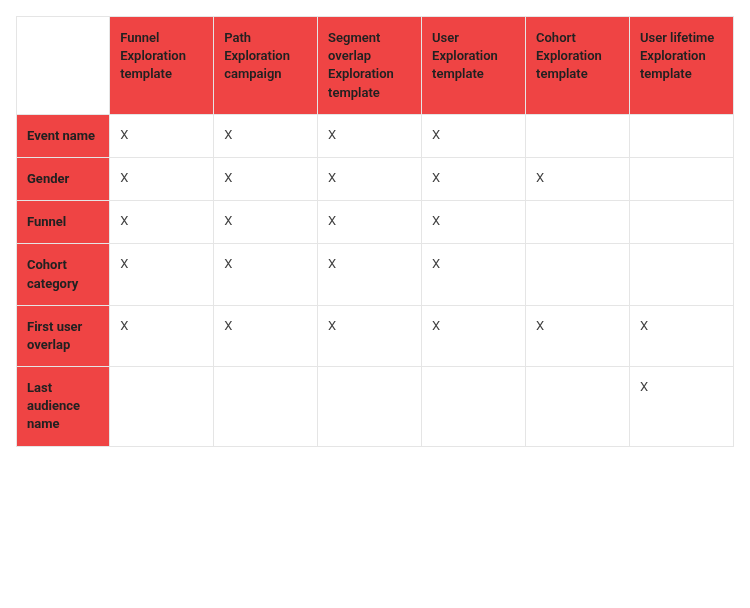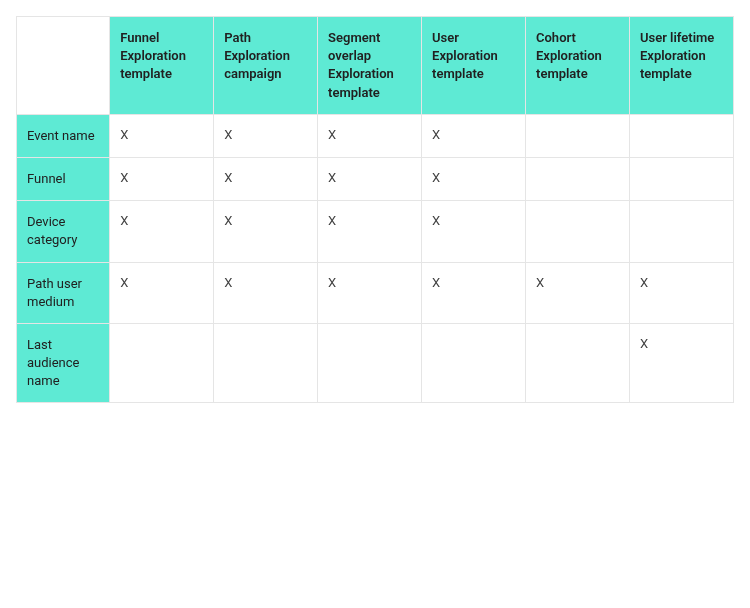--- a/index.html
+++ b/index.html
@@ -22,24 +22,24 @@
       border: 1px solid #e5e5e5;
       padding: 12px 10px;
       text-align: left;
       vertical-align: top;
       font-size: 13px;
       color: #212121;
     }
     th {
       font-weight: 600;
       line-height: 1.4;
-      background: #5eead4;
+      background: #ef4444;
     }
     tbody th {
-      font-weight: 400;
+      font-weight: 700;
     }
     tbody td {
       font-weight: 400;
       color: #424242;
     }
     th.corner {
       background: #ffffff;
     }
     col.rowhdr {
       width: 13%;
@@ -76,39 +76,48 @@
     <tr>
       <th>Event name</th>
       <td>X</td>
       <td>X</td>
       <td>X</td>
       <td>X</td>
       <td></td>
       <td></td>
     </tr>
     <tr>
+      <th>Gender</th>
+      <td>X</td>
+      <td>X</td>
+      <td>X</td>
+      <td>X</td>
+      <td>X</td>
+      <td></td>
+    </tr>
+    <tr>
       <th>Funnel</th>
       <td>X</td>
       <td>X</td>
       <td>X</td>
       <td>X</td>
       <td></td>
       <td></td>
     </tr>
     <tr>
-      <th>Device category</th>
+      <th>Cohort category</th>
       <td>X</td>
       <td>X</td>
       <td>X</td>
       <td>X</td>
       <td></td>
       <td></td>
     </tr>
     <tr>
-      <th>Path user medium</th>
+      <th>First user overlap</th>
       <td>X</td>
       <td>X</td>
       <td>X</td>
       <td>X</td>
       <td>X</td>
       <td>X</td>
     </tr>
     <tr>
       <th>Last audience name</th>
       <td></td>

